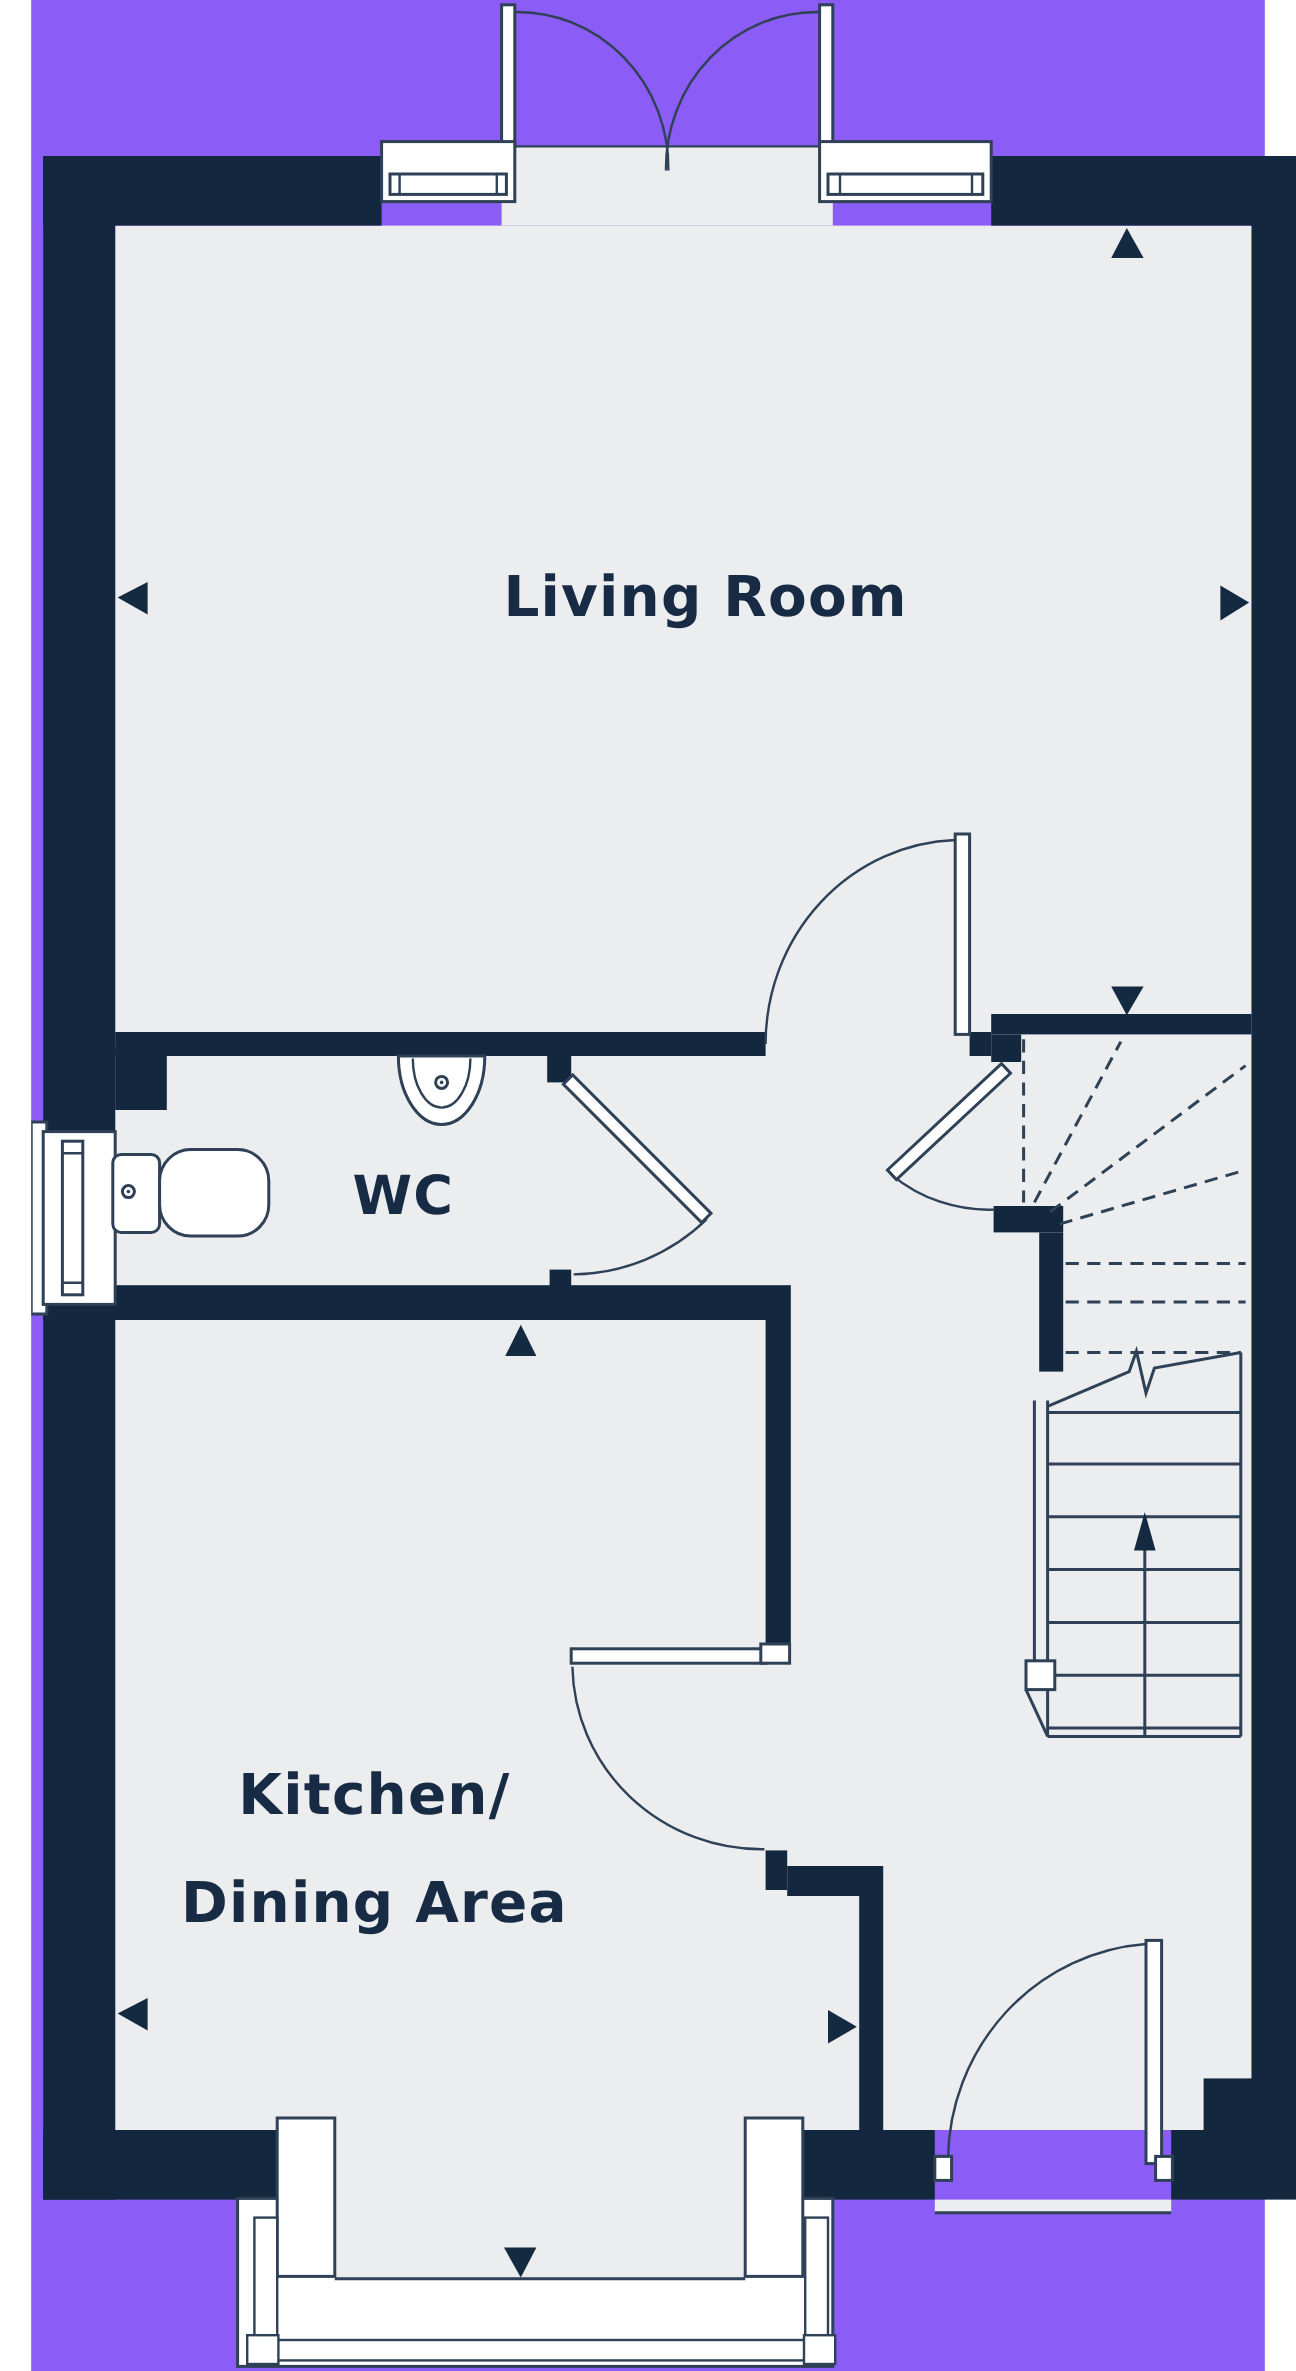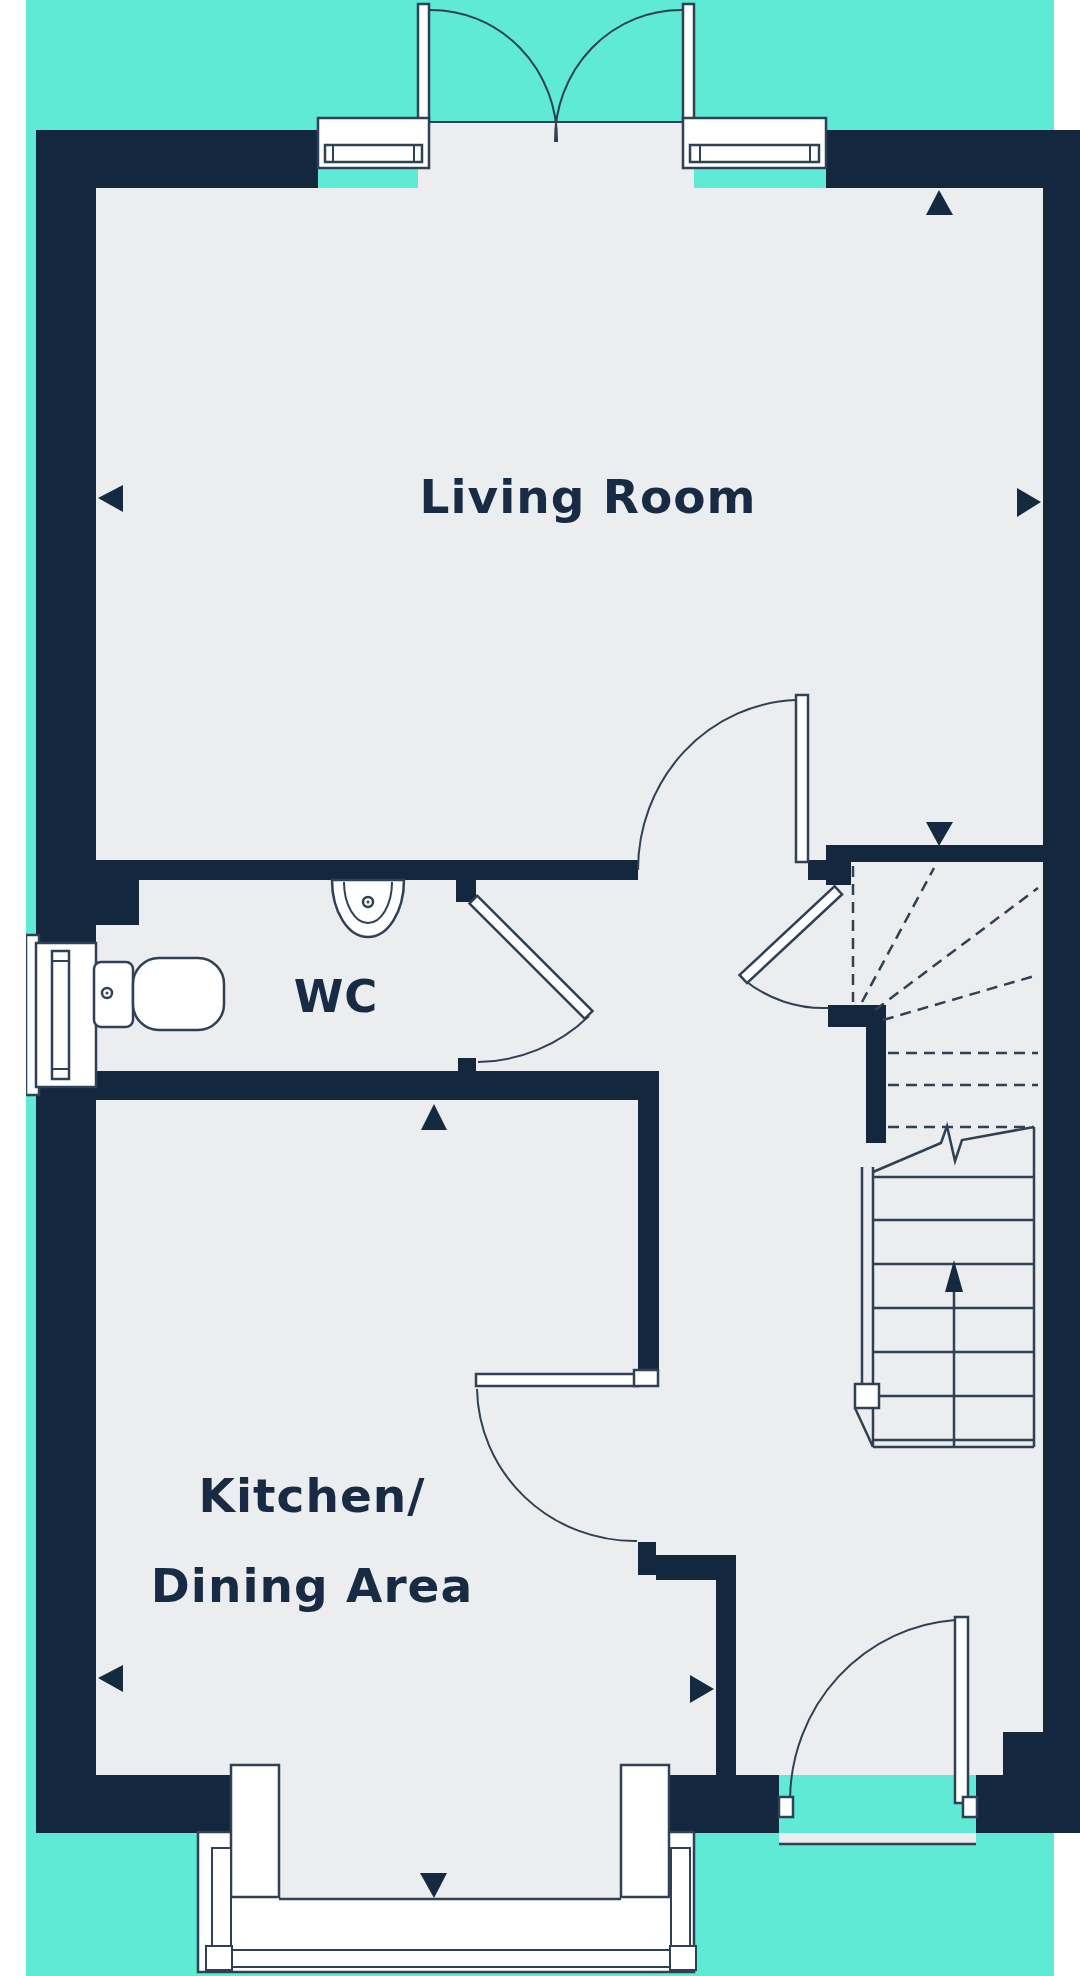--- a/index.html
+++ b/index.html
@@ -1,16 +1,16 @@
 <!DOCTYPE html>
 <html><head>
 <meta charset="utf-8">
 <style>
   html,body{margin:0;padding:0;background:#ffffff;}
-  .plan-wrap{width:1028px;height:1976px;margin:0 auto;background:#5eead4;position:relative;}
+  .plan-wrap{width:1028px;height:1976px;margin:0 auto;background:#8b5cf6;position:relative;}
   svg{display:block;}
   text.room-label{
     font-family:"DejaVu Sans","Liberation Sans",sans-serif;
     font-weight:700;
     fill:#172b44;
     letter-spacing:1px;
   }
 </style>
 </head>
 <body>

